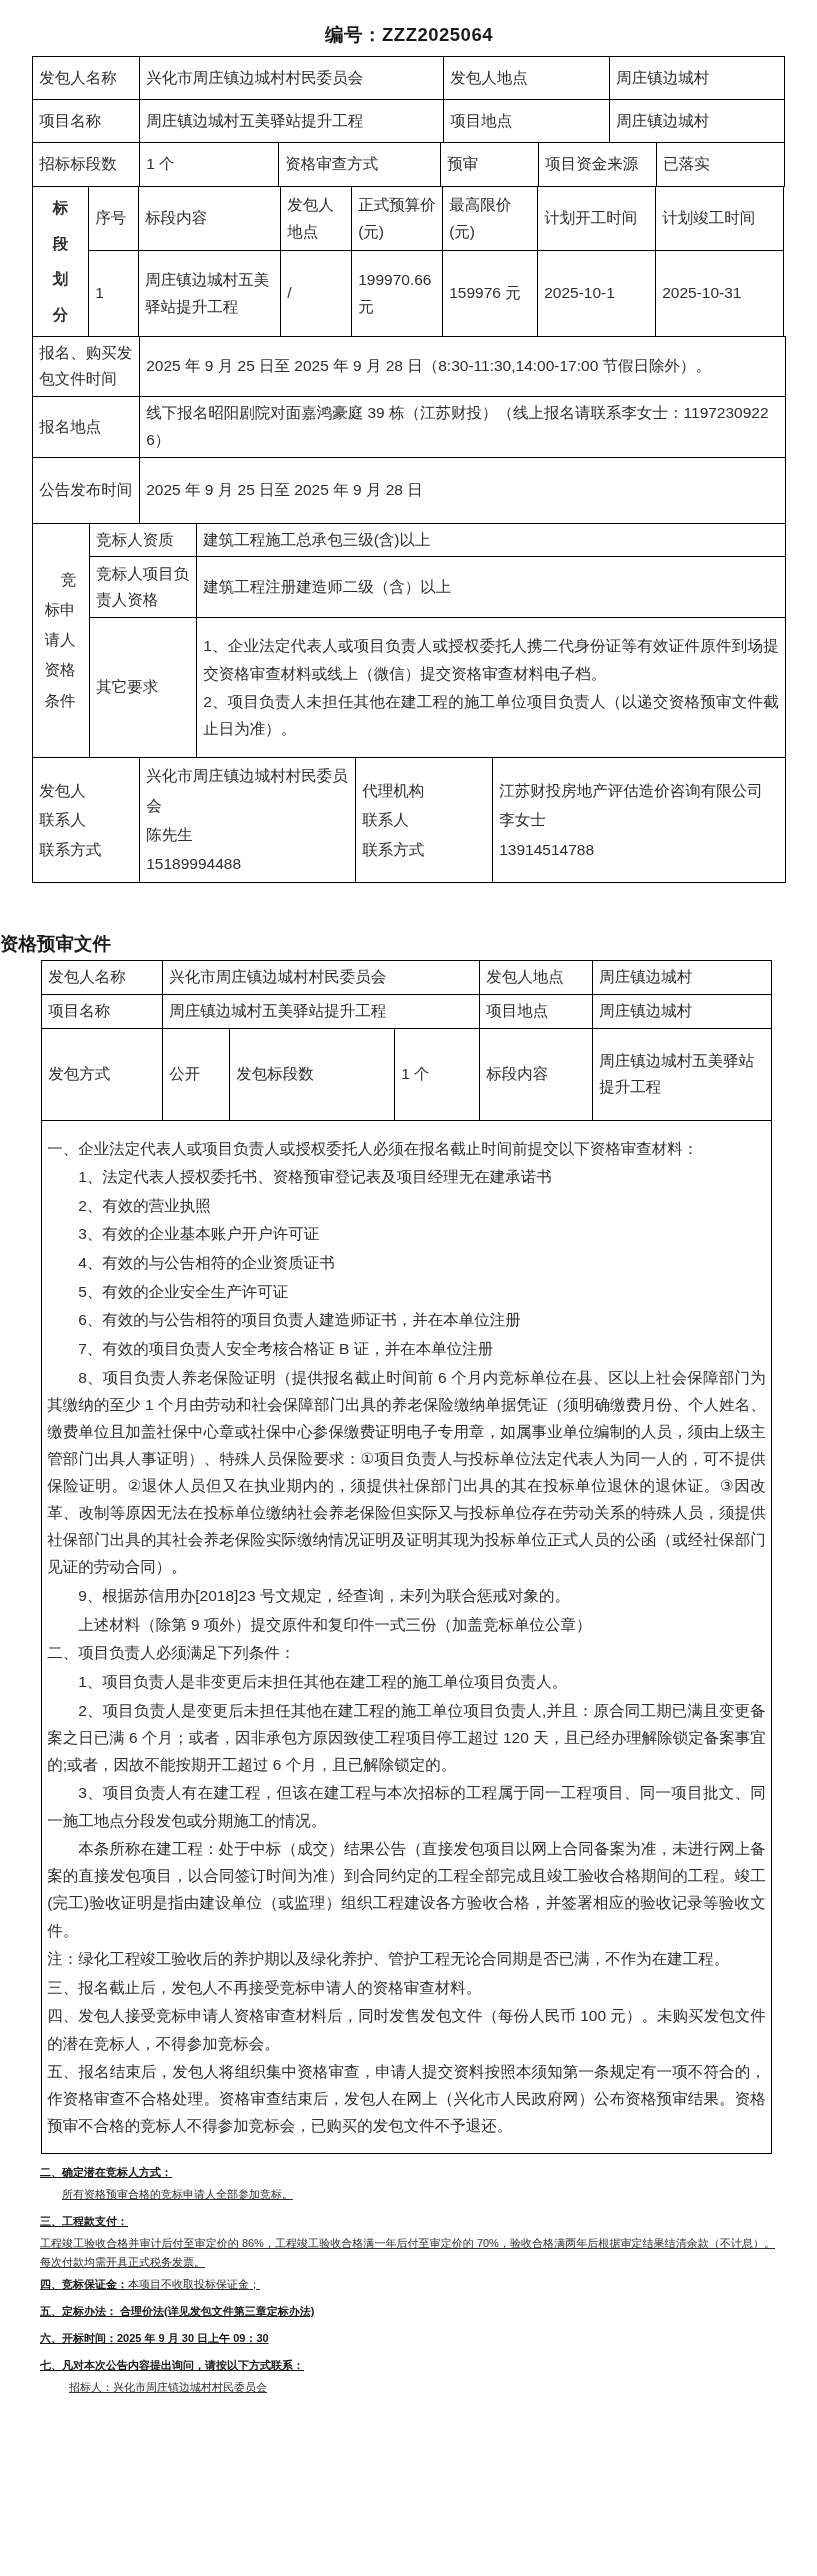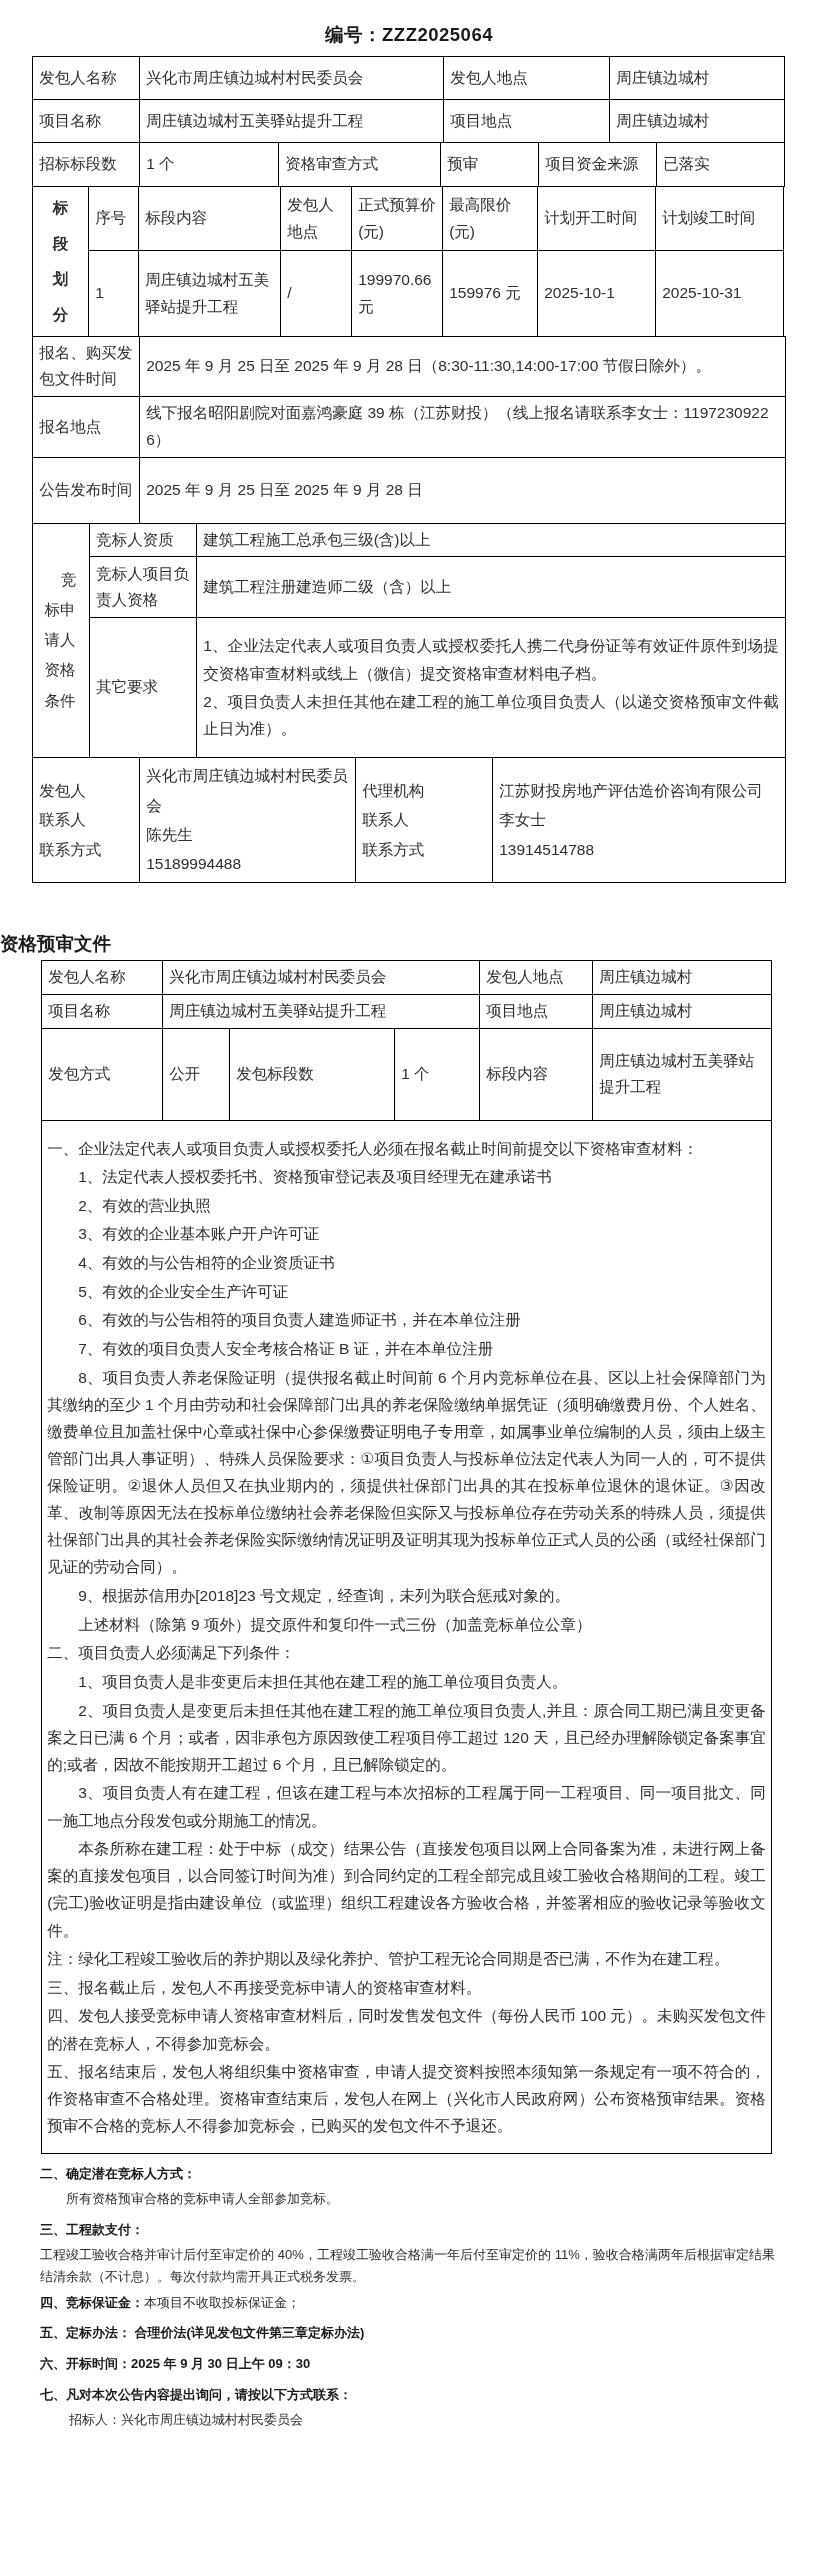--- a/index.html
+++ b/index.html
@@ -30,21 +30,21 @@
   .tH td{height:92px;}
   .vcell{text-align:center;vertical-align:middle;}
   .vtext{display:inline-block;width:1.15em;word-break:break-all;line-height:2.3;font-weight:bold;text-align:center;}
   .vtext2{display:inline-block;width:2.12em;text-indent:1.06em;word-break:break-all;line-height:1.95;text-align:left;}
   .bigcell{vertical-align:top;padding:12.4px 5.2px;height:979px;}
   .cellp{margin:1.5px 0;font-size:15.5px;line-height:1.75;text-align:justify;}
   .ind{text-indent:2em;}
   .doc2-title{margin-top:48px;text-align:left;font-size:18.5px;font-weight:bold;color:#1a1a1a;}
   .notice-heading{margin:15.5px 0 0 40px;font-size:16px;font-weight:bold;color:#1a1a1a;}
   .sections{margin:7.2px 43px 0 40px;}
-  .sections p{margin:3.1px 0;font-size:13px;line-height:1.72;text-align:justify;}
+  .sections p{margin:3.1px 0;font-size:11px;line-height:1.72;text-align:justify;text-decoration:underline;}
   .sec-h{font-weight:bold;color:#1a1a1a;margin-top:8.2px !important;}
   .mix b{color:#1a1a1a;}
   .ind2{text-indent:2em;}
   .contact-line{margin-left:29px !important;}
 </style>
 </head>
 <body>
 
 <div class="page">
 
@@ -275,21 +275,21 @@
         <p class="cellp">五、报名结束后，发包人将组织集中资格审查，申请人提交资料按照本须知第一条规定有一项不符合的，作资格审查不合格处理。资格审查结束后，发包人在网上（兴化市人民政府网）公布资格预审结果。资格预审不合格的竞标人不得参加竞标会，已购买的发包文件不予退还。</p>
       </td>
     </tr>
   </tbody>
     </table>
 
   <div class="sections">
     <p class="sec-h">二、确定潜在竞标人方式：</p>
     <p class="ind2">所有资格预审合格的竞标申请人全部参加竞标。</p>
     <p class="sec-h">三、工程款支付：</p>
-    <p>工程竣工验收合格并审计后付至审定价的 40%，工程竣工验收合格满一年后付至审定价的 11%，验收合格满两年后根据审定结果结清余款（不计息）。每次付款均需开具正式税务发票。</p>
+    <p>工程竣工验收合格并审计后付至审定价的 86%，工程竣工验收合格满一年后付至审定价的 70%，验收合格满两年后根据审定结果结清余款（不计息）。每次付款均需开具正式税务发票。</p>
     <p class="mix"><b>四、竞标保证金：</b><span>本项目不收取投标保证金；</span></p>
     <p class="sec-h">五、定标办法： 合理价法(详见发包文件第三章定标办法)</p>
     <p class="sec-h">六、开标时间：2025 年 9 月 30 日上午 09：30</p>
     <p class="sec-h">七、凡对本次公告内容提出询问，请按以下方式联系：</p>
     <p class="contact-line">招标人：兴化市周庄镇边城村村民委员会</p>
 
   </div>
 
 </div>
 

